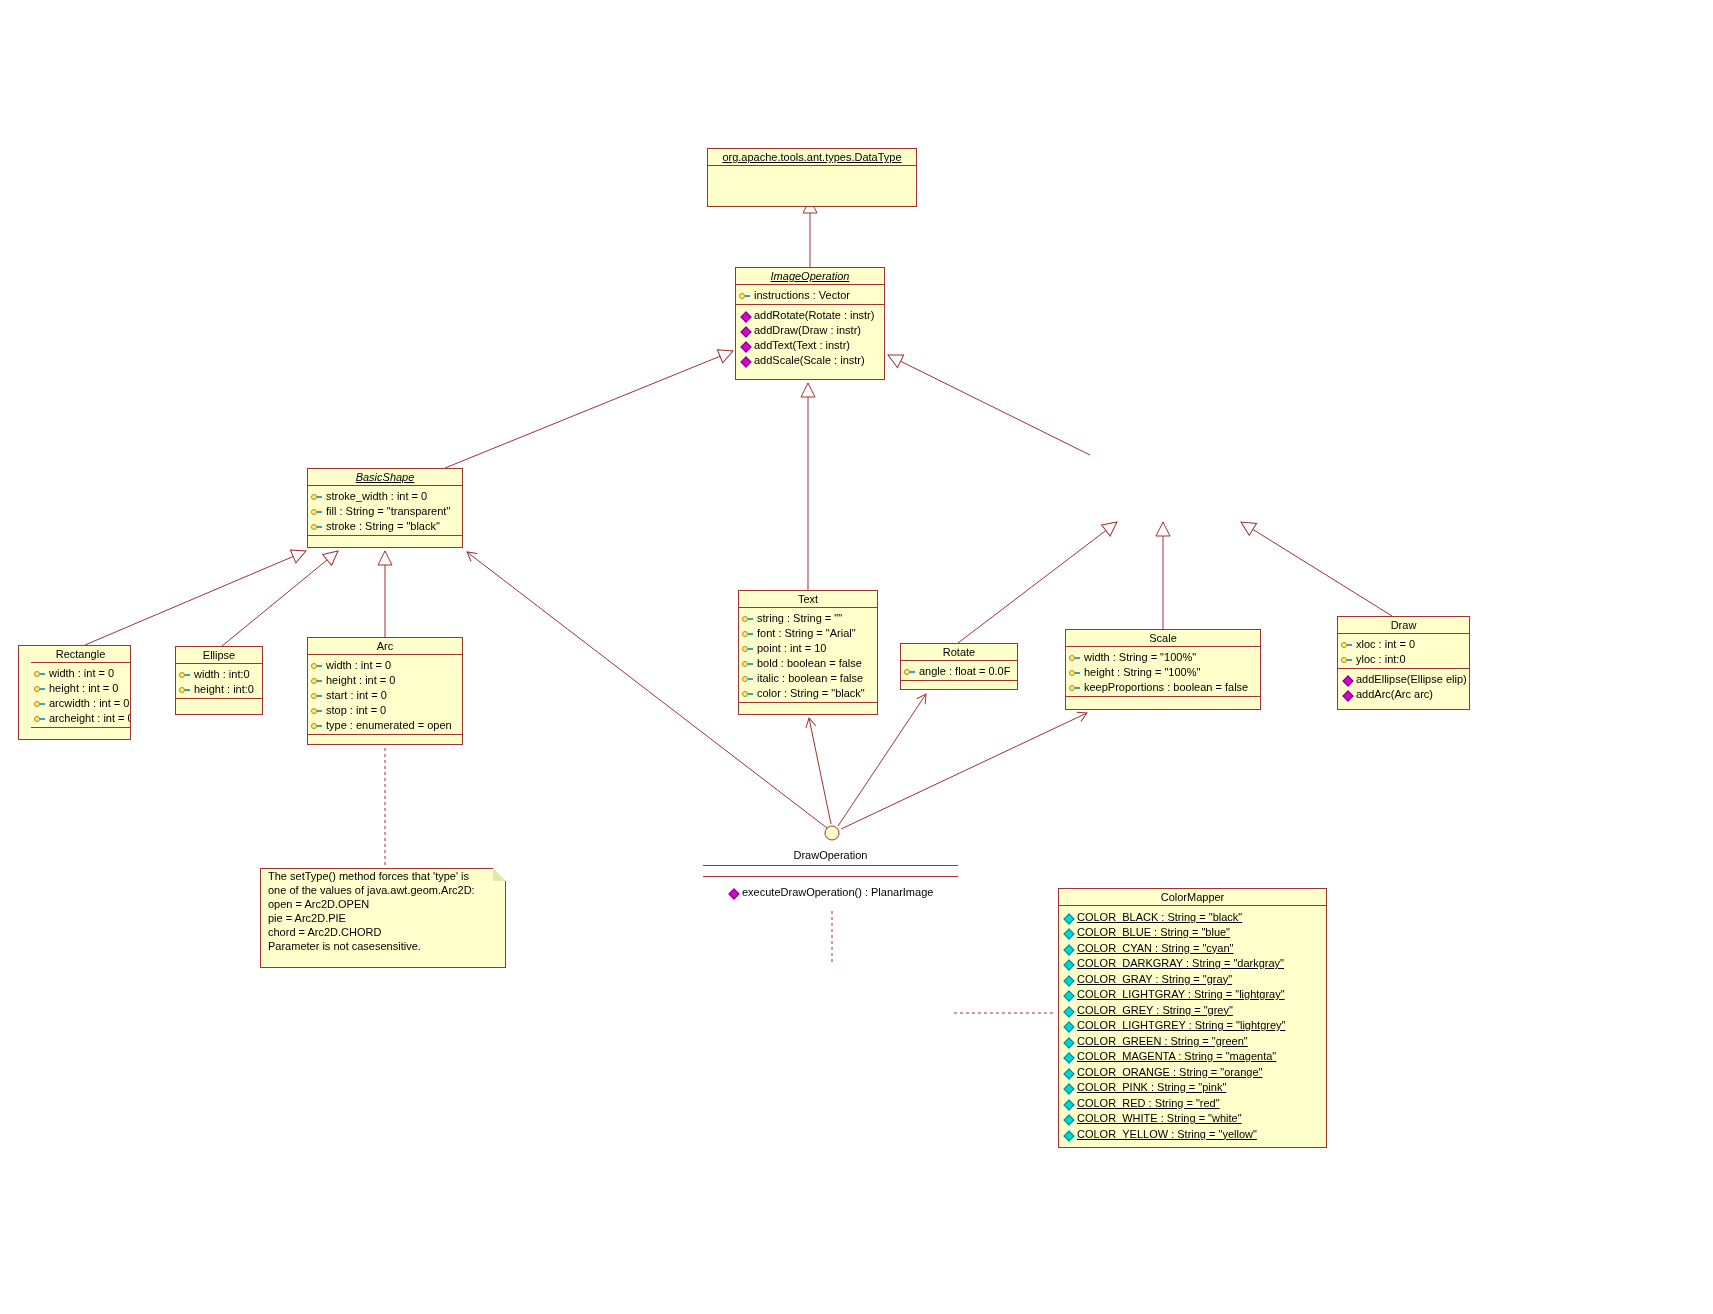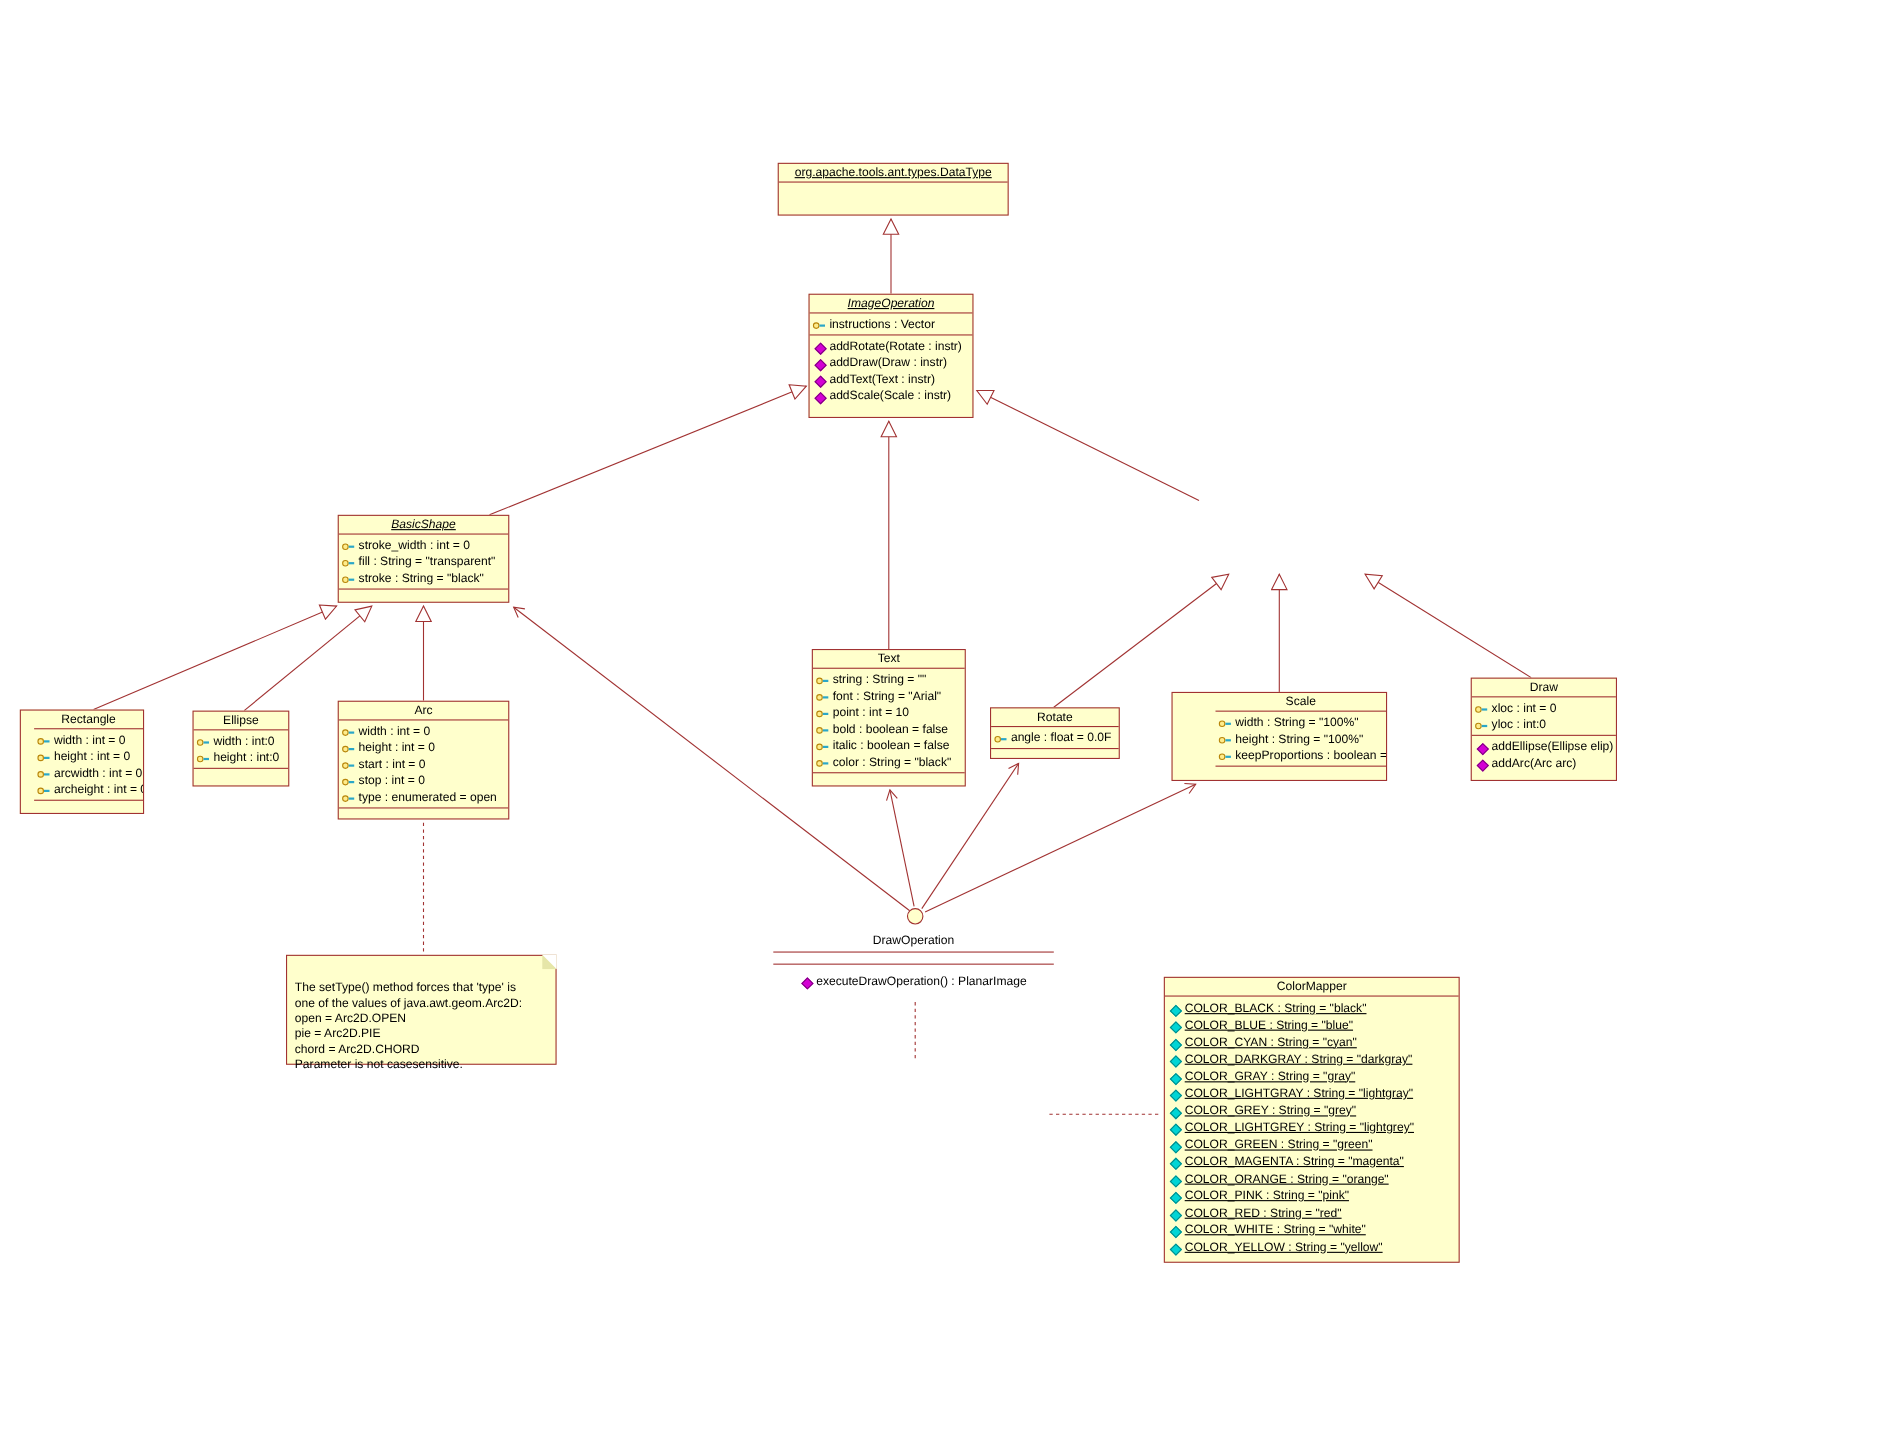--- a/index.html
+++ b/index.html
@@ -29,37 +29,37 @@
   .mi{display:inline-block;width:12px;height:12px;position:relative;margin-right:3px;flex:none;}
   .key-icon::before{content:"";position:absolute;left:0;top:3px;width:4px;height:4px;
                     border:1px solid #b8860b;border-radius:50%;background:#ffec8b;}
   .key-icon::after{content:"";position:absolute;left:6px;top:5px;width:5px;height:2px;background:#2aa7c8;}
   .method-icon::before{content:"";position:absolute;left:3px;top:3px;width:6px;height:6px;
                     background:#d400d4;border:1px solid #800080;transform:rotate(45deg);}
   .constant-icon::before{content:"";position:absolute;left:3px;top:3px;width:6px;height:6px;
                     background:#00d5d5;border:1px solid #008b8b;transform:rotate(45deg);}
 
   
-  #cls-datatype{left:707px;top:148px;width:210px;height:48px;}
+  #cls-datatype{left:707px;top:148px;width:210px;height:59px;}
   #cls-imageoperation{left:735px;top:267px;width:150px;height:113px;}
   #cls-basicshape{left:307px;top:468px;width:156px;height:80px;}
   #cls-transformoperation{left:992px;top:455px;width:343px;height:65px;}
   #cls-rectangle{left:18px;top:645px;width:113px;height:95px;padding-left:12px;}
   #cls-ellipse{left:175px;top:646px;width:88px;height:69px;}
   #cls-arc{left:307px;top:637px;width:156px;height:108px;}
   #cls-text{left:738px;top:590px;width:140px;height:125px;}
   #cls-rotate{left:900px;top:643px;width:118px;height:47px;}
-  #cls-scale{left:1065px;top:629px;width:196px;height:81px;padding-left:39px;}
+  #cls-scale{left:1065px;top:629px;width:196px;height:81px;}
   #cls-draw{left:1337px;top:616px;width:133px;height:94px;}
   #cls-colormapper{left:1058px;top:888px;width:269px;height:260px;}
   #cls-colormapper .member-row{height:15.5px;}
 
   
   .note{position:absolute;background:var(--fill);border:1px solid var(--line);z-index:1;
-        font-size:11px;line-height:14px;padding:22px 7px;white-space:pre-line;}
+        font-size:11px;line-height:14px;padding:0 7px;white-space:pre-line;}
   .note::before{content:"";position:absolute;top:-1px;right:-1px;border-style:solid;
         border-width:0 13px 13px 0;border-color:#ffffff #ffffff #e6e6a8 #e6e6a8;}
   #note-arc{left:260px;top:868px;width:246px;height:100px;}
   #note-colormapper{left:712px;top:966px;width:240px;height:100px;}
 
   
   #iface-drawoperation{position:absolute;left:703px;top:849px;width:255px;z-index:1;}
   .iface-label{font-size:11px;text-align:center;}
   .iface-rule{height:12px;border-top:1px solid var(--line);border-bottom:1px solid var(--line);margin-top:4px;}
   .iface-method{margin-top:7px;padding-left:24px;}

